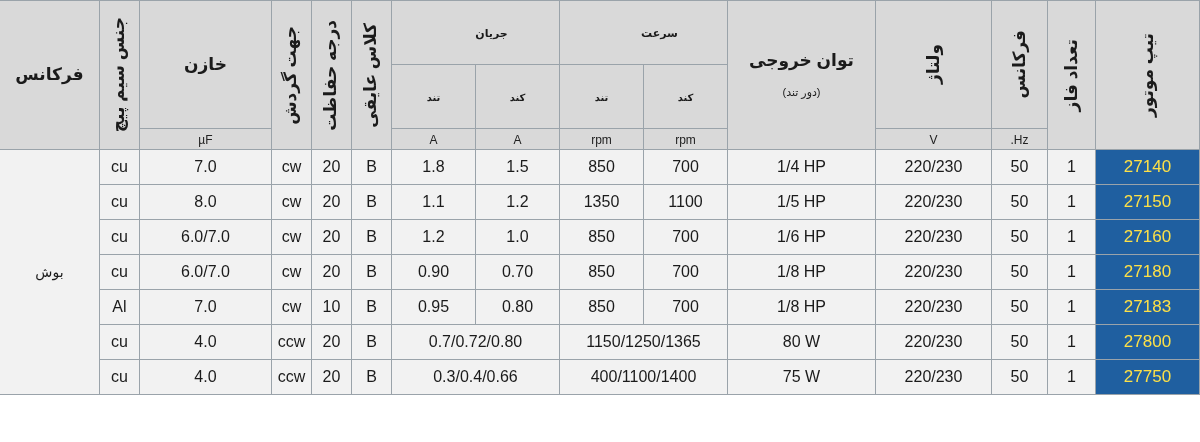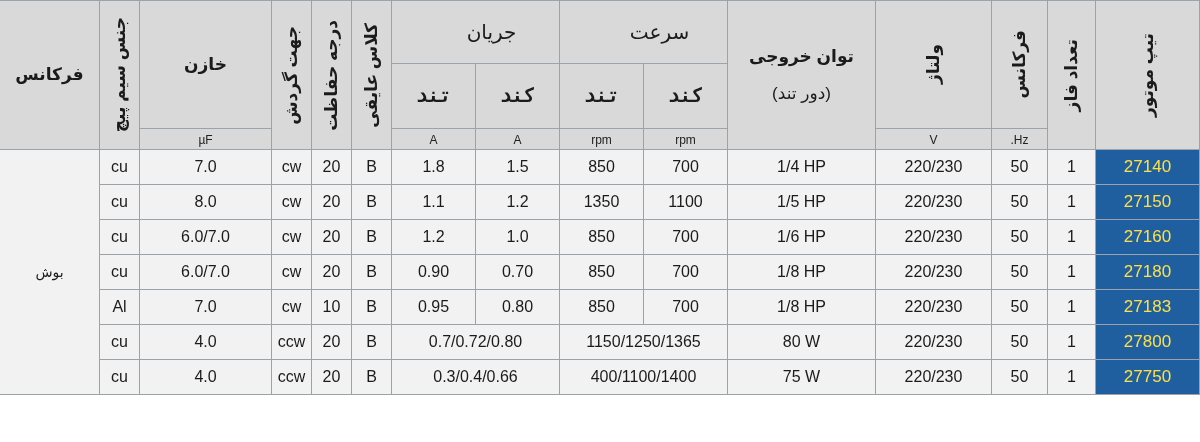--- a/index.html
+++ b/index.html
@@ -5,24 +5,24 @@
   html,body{margin:0;padding:0;background:#ffffff;}
   body{font-family:"Liberation Sans","DejaVu Sans",sans-serif;}
   .sheet{width:1200px;height:442px;position:relative;background:#ffffff;overflow:hidden;}
   table.spec{border-collapse:collapse;width:1200px;table-layout:fixed;}
   table.spec td,table.spec th{border:1px solid #9aa3aa;padding:0;margin:0;text-align:center;vertical-align:middle;font-weight:normal;}
   
   thead td{background:#d9d9d9;color:#1b1b1b;}
   .vert{writing-mode:vertical-rl;text-orientation:mixed;transform:rotate(180deg);white-space:nowrap;font-size:17px;font-weight:bold;letter-spacing:0.5px;}
   .vert-box{height:148px;display:flex;align-items:center;justify-content:center;}
   .hcell{font-size:17px;font-weight:bold;line-height:1.25;}
-  .hsub{font-size:20px;font-weight:bold;font-family:Liberation Mono, monospace;}
+  .hsub{font-size:10px;font-weight:bold;}
   .unit{font-size:12px;font-weight:normal;color:#222;}
-  .small-note{font-size:17px;font-weight:normal;display:block;margin-top:15px;}
-  .grp{font-size:20px;font-weight:normal;margin-left:32px;}
+  .small-note{font-size:11px;font-weight:normal;display:block;margin-top:15px;}
+  .grp{font-size:11px;font-weight:bold;margin-left:32px;}
   
   tbody tr{height:35px;}
   tbody td{font-size:16px;color:#1b1b1b;background:#f2f2f2;}
   tbody td.code{background:#1f5fa0;color:#fde047;font-size:17px;font-weight:normal;}
   td.bearing{font-size:14px;font-weight:bold;background:#f2f2f2;}
   td.ltr{direction:ltr;}
   thead td.h-rot{padding:0 2px;}
 </style>
 </head>
 <body>

